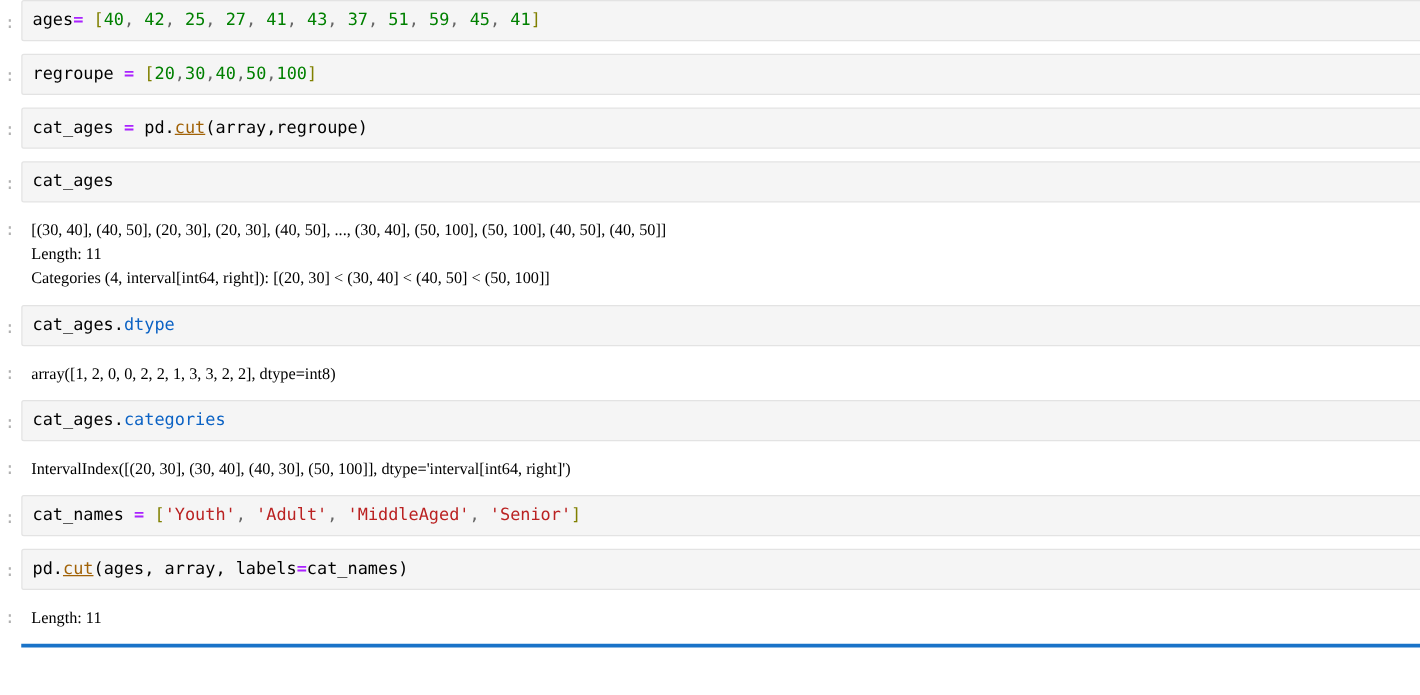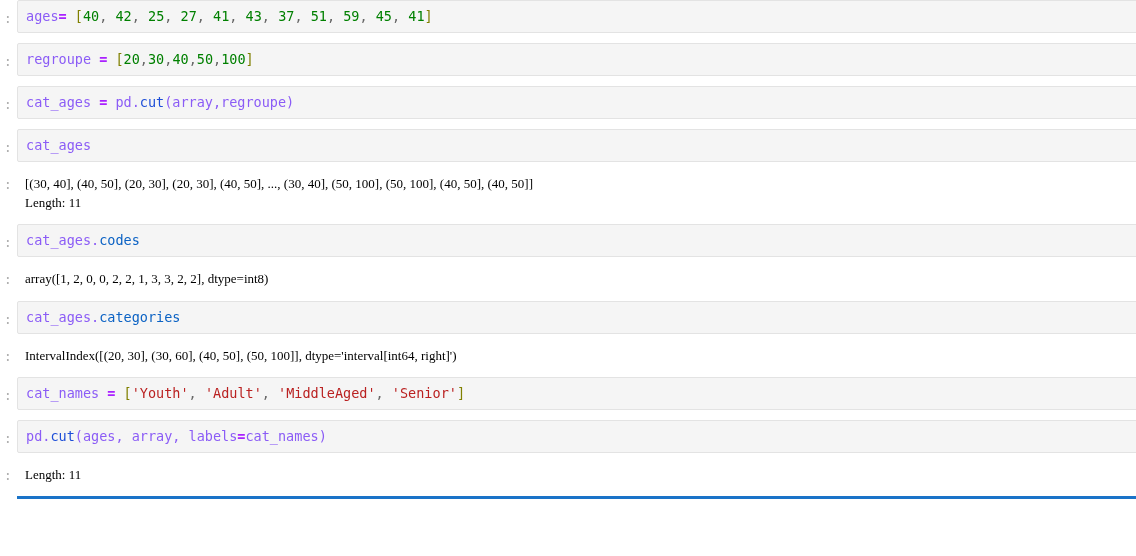--- a/index.html
+++ b/index.html
@@ -102,27 +102,27 @@
   .selected-bar {
     flex: 1 1 auto;
     min-width: 0;
     height: 20px;
     border-top: 3px solid #1a73c8;
     margin-right: -8px;
     box-sizing: border-box;
   }
 
   
-  .tok-name    { color: #8b5cf6; margin-top: 16px; }
+  .tok-name    { color: #000000; margin-top: 16px; }
   .tok-op      { color: #aa22ff; font-weight: bold; }
   .tok-punct   { color: #666666; }
   .tok-bracket { color: #808000; }
   .tok-num     { color: #008000; font-weight: normal; }
   .tok-str     { color: #ba2121; text-align: right; }
-  .tok-fn      { color: #1d4ed8; }
+  .tok-fn      { color: #a16207; text-decoration: underline; }
   .tok-attr    { color: #0b62c4; }
 </style>
 </head>
 <body>
 
 <div id="notebook">
     <div class="cell cell-input">
       <div class="prompt">:</div>
       <div class="input-area">
         <div class="code-line"><span class="tok-name">ages</span><span class="tok-op">=</span><span class="tok-name"> </span><span class="tok-bracket">[</span><span class="tok-num">40</span><span class="tok-punct">, </span><span class="tok-num">42</span><span class="tok-punct">, </span><span class="tok-num">25</span><span class="tok-punct">, </span><span class="tok-num">27</span><span class="tok-punct">, </span><span class="tok-num">41</span><span class="tok-punct">, </span><span class="tok-num">43</span><span class="tok-punct">, </span><span class="tok-num">37</span><span class="tok-punct">, </span><span class="tok-num">51</span><span class="tok-punct">, </span><span class="tok-num">59</span><span class="tok-punct">, </span><span class="tok-num">45</span><span class="tok-punct">, </span><span class="tok-num">41</span><span class="tok-bracket">]</span></div>
@@ -144,44 +144,45 @@
       <div class="prompt">:</div>
       <div class="input-area">
         <div class="code-line"><span class="tok-name">cat_ages</span></div>
       </div>
     </div>
     <div class="cell cell-output">
       <div class="prompt">:</div>
       <div class="output-area">
         <div class="out-line">[(30, 40], (40, 50], (20, 30], (20, 30], (40, 50], ..., (30, 40], (50, 100], (50, 100], (40, 50], (40, 50]]</div>
         <div class="out-line">Length: 11</div>
-      </div>
-    </div>
-    <div class="cell cell-input">
-      <div class="prompt">:</div>
-      <div class="input-area">
-        <div class="code-line"><span class="tok-name">cat_ages.</span><span class="tok-attr">codes</span></div>
+        <div class="out-line">Categories (4, interval[int64, right]): [(20, 30] &lt; (30, 40] &lt; (40, 50] &lt; (50, 100]]</div>
+      </div>
+    </div>
+    <div class="cell cell-input">
+      <div class="prompt">:</div>
+      <div class="input-area">
+        <div class="code-line"><span class="tok-name">cat_ages.</span><span class="tok-attr">dtype</span></div>
       </div>
     </div>
     <div class="cell cell-output">
       <div class="prompt">:</div>
       <div class="output-area">
         <div class="out-line">array([1, 2, 0, 0, 2, 2, 1, 3, 3, 2, 2], dtype=int8)</div>
       </div>
     </div>
     <div class="cell cell-input">
       <div class="prompt">:</div>
       <div class="input-area">
         <div class="code-line"><span class="tok-name">cat_ages.</span><span class="tok-attr">categories</span></div>
       </div>
     </div>
     <div class="cell cell-output">
       <div class="prompt">:</div>
       <div class="output-area">
-        <div class="out-line">IntervalIndex([(20, 30], (30, 60], (40, 50], (50, 100]], dtype='interval[int64, right]')</div>
+        <div class="out-line">IntervalIndex([(20, 30], (30, 40], (40, 30], (50, 100]], dtype='interval[int64, right]')</div>
       </div>
     </div>
     <div class="cell cell-input">
       <div class="prompt">:</div>
       <div class="input-area">
         <div class="code-line"><span class="tok-name">cat_names </span><span class="tok-op">=</span><span class="tok-name"> </span><span class="tok-bracket">[</span><span class="tok-str">'Youth'</span><span class="tok-punct">, </span><span class="tok-str">'Adult'</span><span class="tok-punct">, </span><span class="tok-str">'MiddleAged'</span><span class="tok-punct">, </span><span class="tok-str">'Senior'</span><span class="tok-bracket">]</span></div>
       </div>
     </div>
     <div class="cell cell-input">
       <div class="prompt">:</div>

